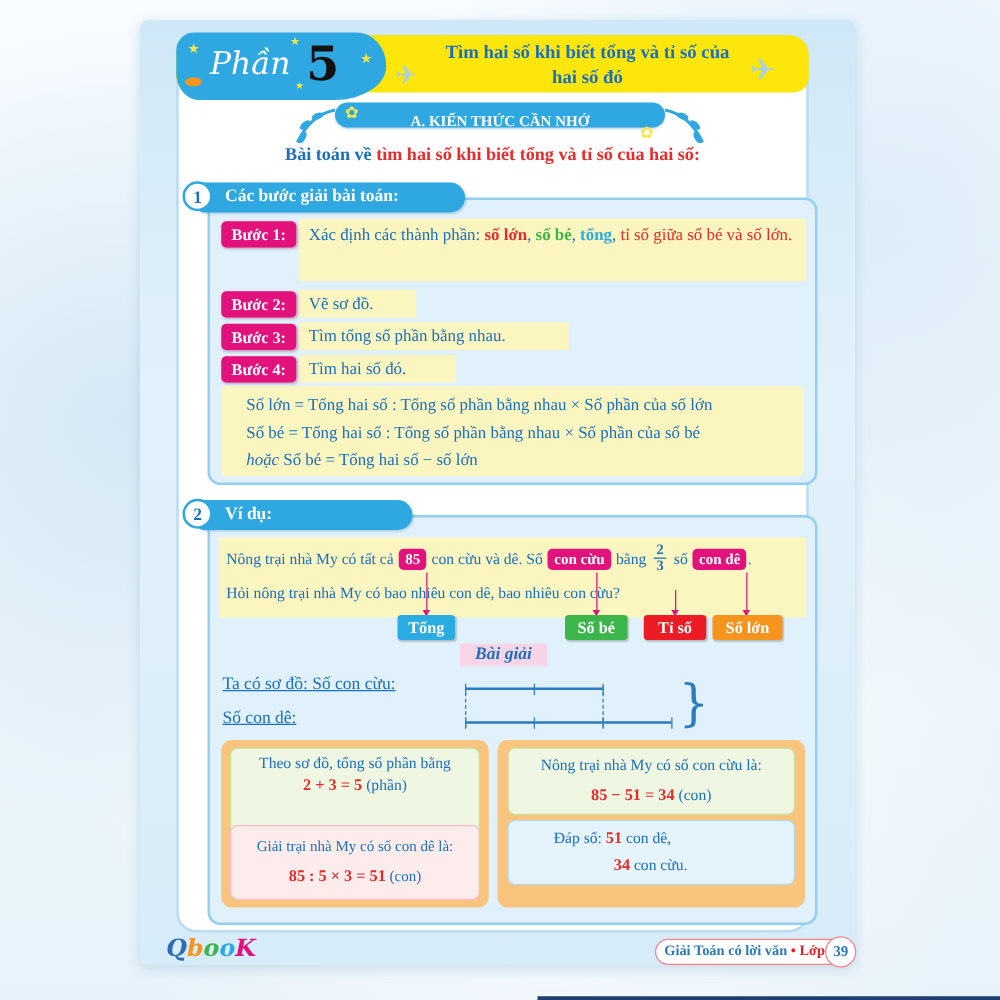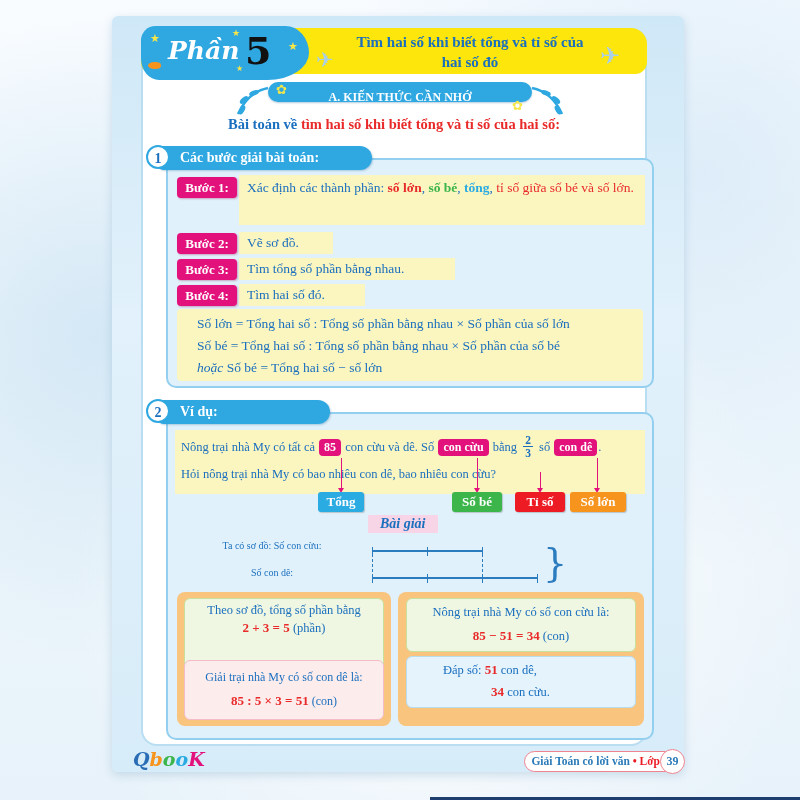--- a/index.html
+++ b/index.html
@@ -27,21 +27,21 @@
     border-radius:16px 16px 12px 12px;
   }
   .banner-title{
     left:300px;top:32px;width:340px;text-align:center;
     color:#1a6fbe;font-weight:bold;font-size:15px;line-height:20px;
   }
   .phan-badge{
     left:141px;top:26px;width:168px;height:54px;background:#2fa8e1;
     border-radius:16px 26px 46px 20px / 16px 30px 30px 24px;
   }
-  .phan-label{left:168px;top:36px;color:#ffffff;font-size:25px;font-style:italic;font-weight:bold;font-family:"DejaVu Serif",serif;}
+  .phan-label{left:168px;top:36px;color:#ffffff;font-size:25px;font-style:italic;font-weight:normal;font-family:"DejaVu Serif",serif;}
   .phan-number{left:245px;top:28px;color:#111111;font-size:38px;font-weight:bold;font-family:"DejaVu Serif",serif;}
   .star{color:#f6e648;font-size:11px;}
   .fish{width:13px;height:7px;background:#f7941d;border-radius:50% 40% 40% 50%;}
   .plane{color:#a9cfe9;font-size:21px;}
   .a-pill{
     left:268px;top:82px;width:264px;height:20px;background:#2fa8e1;border-radius:15px;
     color:#ffffff;font-weight:bold;font-size:12px;text-align:center;line-height:30px;
     box-shadow:0 1px 2px rgba(40,110,160,.35);
   }
   .flower{color:#f6e648;font-size:13px;}
@@ -85,21 +85,21 @@
     height:20px;border-radius:3px;color:#ffffff;font-weight:bold;font-size:13px;
     text-align:center;line-height:20px;z-index:3;box-shadow:1px 1px 1px rgba(60,60,60,.25);
   }
   .arrow{width:0;border-left:1.5px solid #e3117c;z-index:2;}
   .arrow:after{content:"";position:absolute;left:-4.5px;bottom:-5px;
     border:3.5px solid transparent;border-top:5px solid #e3117c;}
   .baigiai{
     background:#f7d4e6;color:#1a6fbe;font-style:italic;font-weight:bold;font-size:14px;
     padding:1px 12px;z-index:2;
   }
-  .diag-label{color:#1a6fbe;font-size:10px;text-align:center;z-index:2;}
+  .diag-label{color:#1a6fbe;font-size:14px;text-align:left;z-index:2;text-decoration:underline;}
   .bar{height:0;border-top:2px solid #2b7bbf;z-index:2;}
   .tick{position:absolute;top:-5px;width:0;height:9px;border-left:1.6px solid #2b7bbf;}
   .guide{width:0;border-left:1.2px dashed #2b7bbf;z-index:2;}
   .brace{color:#2b7bbf;font-size:38px;font-family:"DejaVu Serif",serif;transform:scaleY(1.05);z-index:2;}
   .orange-panel{background:#f9c47e;border-radius:8px;z-index:2;}
   .sol-box{border-radius:6px;text-align:center;color:#1a6fbe;font-size:12.5px;z-index:3;box-sizing:border-box;}
   .green-box{background:#eff7e2;border:1.5px solid #c8e09b;}
   .pink-box{background:#fdecec;border:1.5px solid #f3bcc8;}
   .blue-box{background:#e4f3fc;border:1.5px solid #b7dcf0;}
   .eq{color:#e92a2a;font-weight:bold;font-size:13px;}

